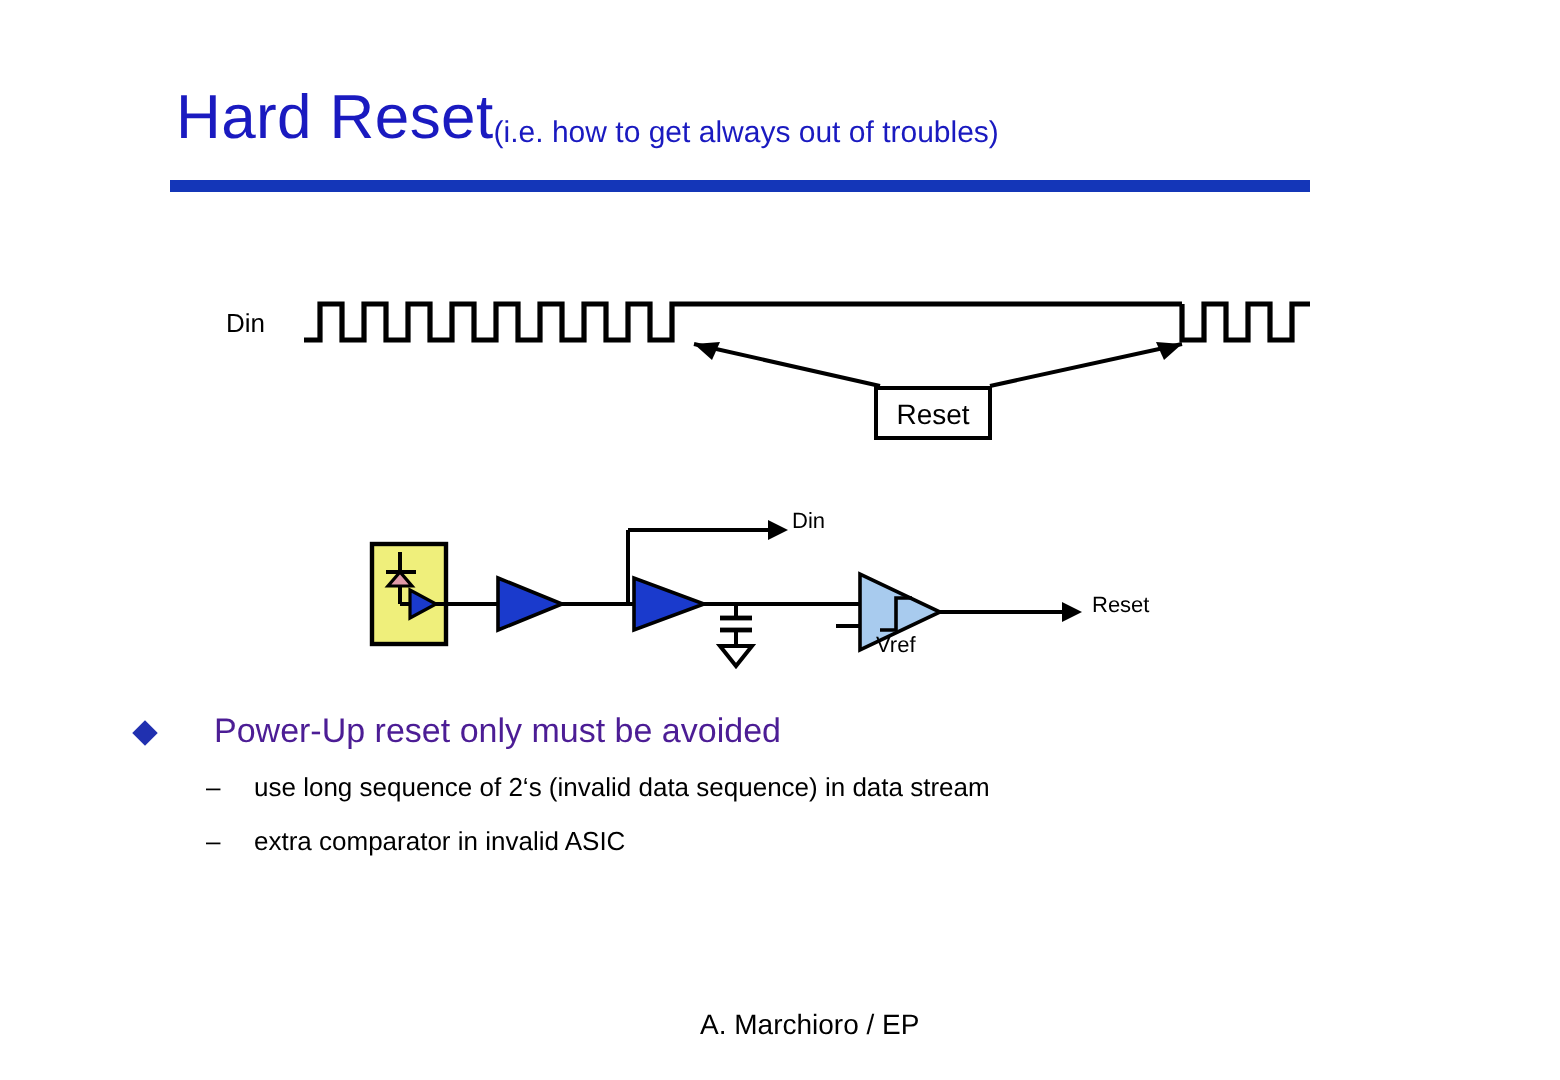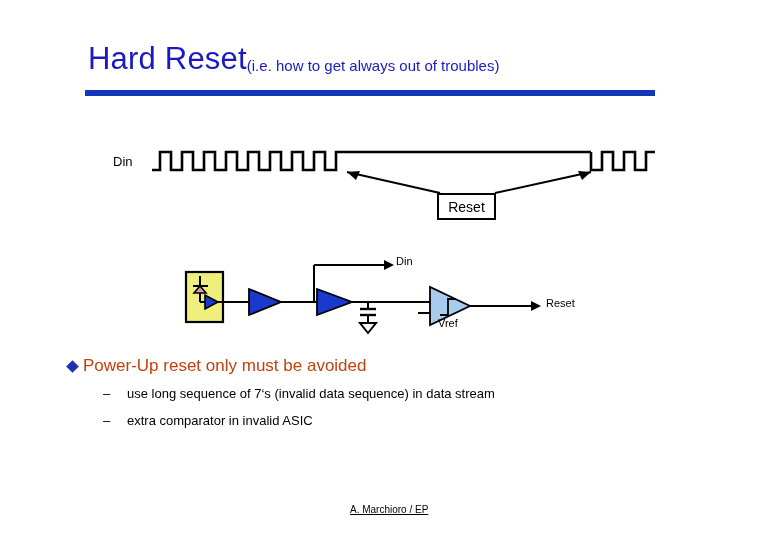--- a/index.html
+++ b/index.html
@@ -109,23 +109,23 @@
 
   
   #bullets {
     position: absolute;
     left: 0;
     top: 352px;
     width: 780px;
   }
   .bullet-l1 {
     position: relative;
-    padding-left: 83px;
+    padding-left: 107px;
     font-size: 17px;
-    color: #c2410c;
+    color: #4c1d95;
     height: 28px;
     line-height: 28px;
     white-space: nowrap;
   }
   .bullet-l1 .diamond {
     position: absolute;
     left: 68px;
     top: 10px;
     width: 9px;
     height: 9px;
@@ -147,23 +147,22 @@
     top: 0;
     font-size: 13px;
     color: #000000;
   }
 
   
   #footer-author {
     position: absolute;
     left: 350px;
     top: 504px;
-    font-size: 10px;
-    color: #000000;
-    text-decoration: underline;
+    font-size: 14px;
+    color: #000000;
   }
   #footer-page {
     position: absolute;
     left: 697px;
     top: 498px;
     font-size: 16px;
     color: #000000;
   }
 </style>
 </head>
@@ -250,21 +249,21 @@
     <div class="ckt-label" id="lbl-reset">Reset</div>
   </div>
 
   <div id="bullets">
     <div class="bullet-l1">
       <span class="diamond"></span>
       <span>Power-Up reset only must be avoided</span>
     </div>
     <div class="bullet-l2">
       <span class="dash">–</span>
-      <span>use long sequence of 7‘s (invalid data sequence) in data stream</span>
+      <span>use long sequence of 2‘s (invalid data sequence) in data stream</span>
     </div>
     <div class="bullet-l2">
       <span class="dash">–</span>
       <span>extra comparator in invalid ASIC</span>
     </div>
   </div>
 
   <div id="footer-author">A. Marchioro / EP</div>
   <div id="footer-page">2</div>
 

